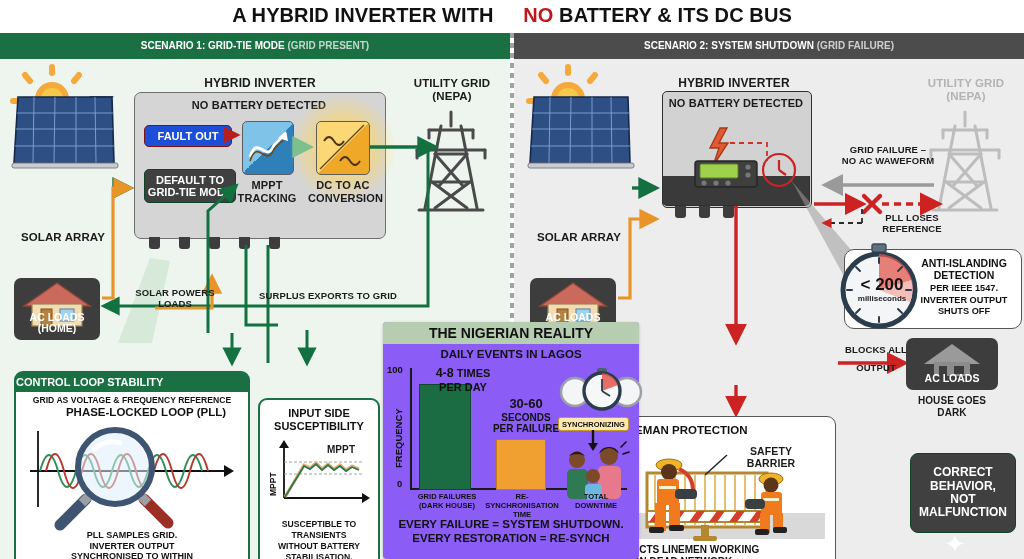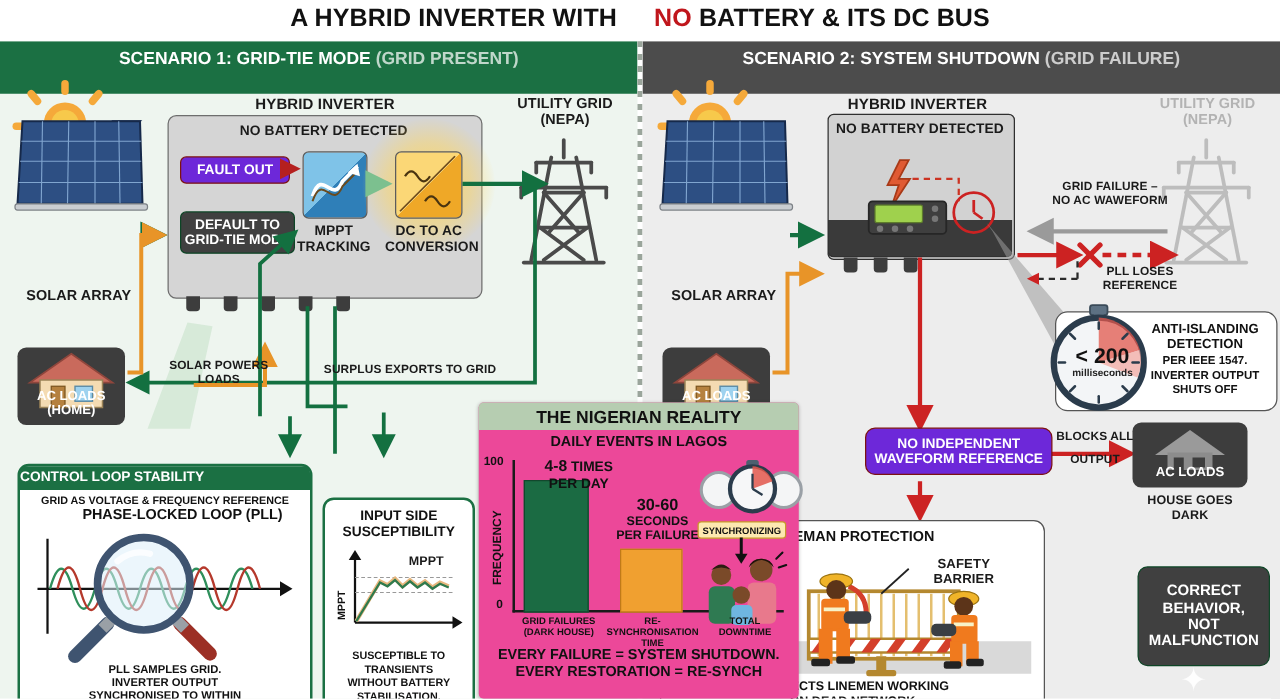--- a/index.html
+++ b/index.html
@@ -19,39 +19,39 @@
   .main-title .no{color:#c0161c;margin-left:24px;}
 
   
   .panel{position:absolute;top:33px;height:526px;overflow:hidden;}
   .panel-left{left:0;width:510px;background:#eef5ef;}
   .panel-right{left:514px;width:510px;background:#ededed;}
   .divider{position:absolute;left:510px;top:33px;width:4px;height:526px;
     background:repeating-linear-gradient(to bottom,#9aa59b 0 5px,transparent 5px 10px);}
 
   .scen-head{
-    position:absolute;top:0;left:0;right:0;height:42px;line-height:26px;
-    text-align:center;color:#fff;font-size:14px;font-weight:bold;
+    position:absolute;top:0;left:0;right:0;height:26px;line-height:26px;
+    text-align:center;color:#fff;font-size:10px;font-weight:bold;
   }
   .scen-head .sub{font-weight:bold;opacity:.72;}
   .head-green{background:#1b7043;}
   .head-gray{background:#4c4c4c;}
 
   
   .lab{position:absolute;font-size:11px;font-weight:bold;color:#1a1a1a;text-align:center;line-height:1.15;letter-spacing:.1px;}
   .lab.sm{font-size:9.5px;}
   .lab.gray{color:#b3b3b3;}
 
   .darkbox{position:absolute;background:#3d3d3d;border-radius:7px;}
   .darkbox .t{position:absolute;left:0;right:0;bottom:5px;text-align:center;color:#fff;
     font-size:10.5px;font-weight:bold;line-height:1.1;}
 
   .pill{position:absolute;border-radius:5px;color:#fff;font-weight:bold;
     display:flex;align-items:center;justify-content:center;text-align:center;line-height:1.12;}
-  .pill-red{background:#6d28d9;border:1.5px solid #7d1212;}
+  .pill-red{background:#1d4ed8;border:1.5px solid #7d1212;}
   .pill-green{background:#404040;border:1.5px solid #0d4526;}
 
   .card{position:absolute;background:#fff;border:2px solid #1b7043;border-radius:9px;}
   .card-plain{position:absolute;background:#fff;border:1.5px solid #555;border-radius:9px;}
   .card-hd{position:absolute;left:0;right:0;top:0;height:19px;line-height:19px;background:#1b7043;
     color:#fff;font-size:11px;font-weight:bold;text-align:left;border-radius:5px 5px 0 0;}
 
   
   .chassis{position:absolute;background:#d5d5d5;border:1.6px solid #6e6e6e;border-radius:7px;}
   .chassis-r{position:absolute;background:#d2d2d2;border:1.8px solid #2f2f2f;border-radius:5px;}
@@ -60,21 +60,21 @@
 
   .sq{position:absolute;border:1.4px solid #5c5c5c;border-radius:5px;}
   .sq-blue{background:linear-gradient(135deg,#7fc3e8 0 50%,#2f7fb8 50% 100%);}
   .sq-yel{background:linear-gradient(135deg,#fbd776 0 50%,#efa827 50% 100%);}
   .glow{position:absolute;border-radius:50%;
     background:radial-gradient(circle,rgba(255,214,92,.95) 0%,rgba(255,214,92,.45) 45%,rgba(255,214,92,0) 72%);}
 
   svg{position:absolute;left:0;top:0;overflow:visible;}
 
   
-  .chart-panel{position:absolute;background:#ec4899;border-radius:4px;box-shadow:0 1px 3px rgba(0,0,0,.25);}
+  .chart-panel{position:absolute;background:#8b5cf6;border-radius:4px;box-shadow:0 1px 3px rgba(0,0,0,.25);}
   .chart-hd{position:absolute;left:0;right:0;top:0;height:22px;line-height:22px;text-align:center;
     background:#b6cdb1;color:#111;font-size:14px;font-weight:bold;border-radius:4px 4px 0 0;}
   .axis-line{position:absolute;background:#1a1a1a;}
   .bar{position:absolute;}
   .ylab{position:absolute;font-size:8.5px;font-weight:bold;color:#111;
     transform:rotate(-90deg);transform-origin:left top;white-space:nowrap;}
 
   .badge{position:absolute;background:#fde8b0;border:1.2px solid #c89a2a;border-radius:3px;
     font-size:7.5px;font-weight:bold;color:#111;padding:1.5px 3px;white-space:nowrap;}
   .sparkle{position:absolute;color:#fff;font-size:26px;line-height:1;opacity:.9;}
@@ -439,21 +439,20 @@
           <line x1="70" y1="48" x2="75" y2="48"></line>
         <line x1="20" y1="25" x2="24" y2="29"></line>
           <line x1="62" y1="67" x2="66" y2="71"></line>
         <line x1="20" y1="71" x2="24" y2="67"></line>
           <line x1="62" y1="29" x2="66" y2="25"></line>
       </g>
     </svg>
     <div style="position:absolute;left:326px;top:242px;width:84px;text-align:center;font-size:17px;font-weight:bold;color:#111;">&lt; 200</div>
     <div style="position:absolute;left:326px;top:261px;width:84px;text-align:center;font-size:8px;font-weight:bold;color:#222;">milliseconds</div>
 
-    <div class="pill pill-red" style="left:178px;top:309px;width:148px;height:36px;font-size:11px;border-radius:8px;">NO INDEPENDENT<br>WAVEFORM REFERENCE</div>
     <div class="lab sm" style="left:330px;top:312px;width:64px;">BLOCKS ALL</div>
     <div class="lab sm" style="left:334px;top:330px;width:56px;">OUTPUT</div>
 
     <div class="darkbox" style="left:392px;top:305px;width:92px;height:52px;">
       <svg width="92" height="40">
         <polygon points="46,6 74,26 18,26" fill="#9a9a9a"></polygon>
         <rect x="28" y="24" width="36" height="14" fill="#8c8c8c"></rect>
         <rect x="33" y="28" width="8" height="10" fill="#3d3d3d"></rect>
         <rect x="48" y="28" width="10" height="8" fill="#3d3d3d"></rect>
       </svg>

